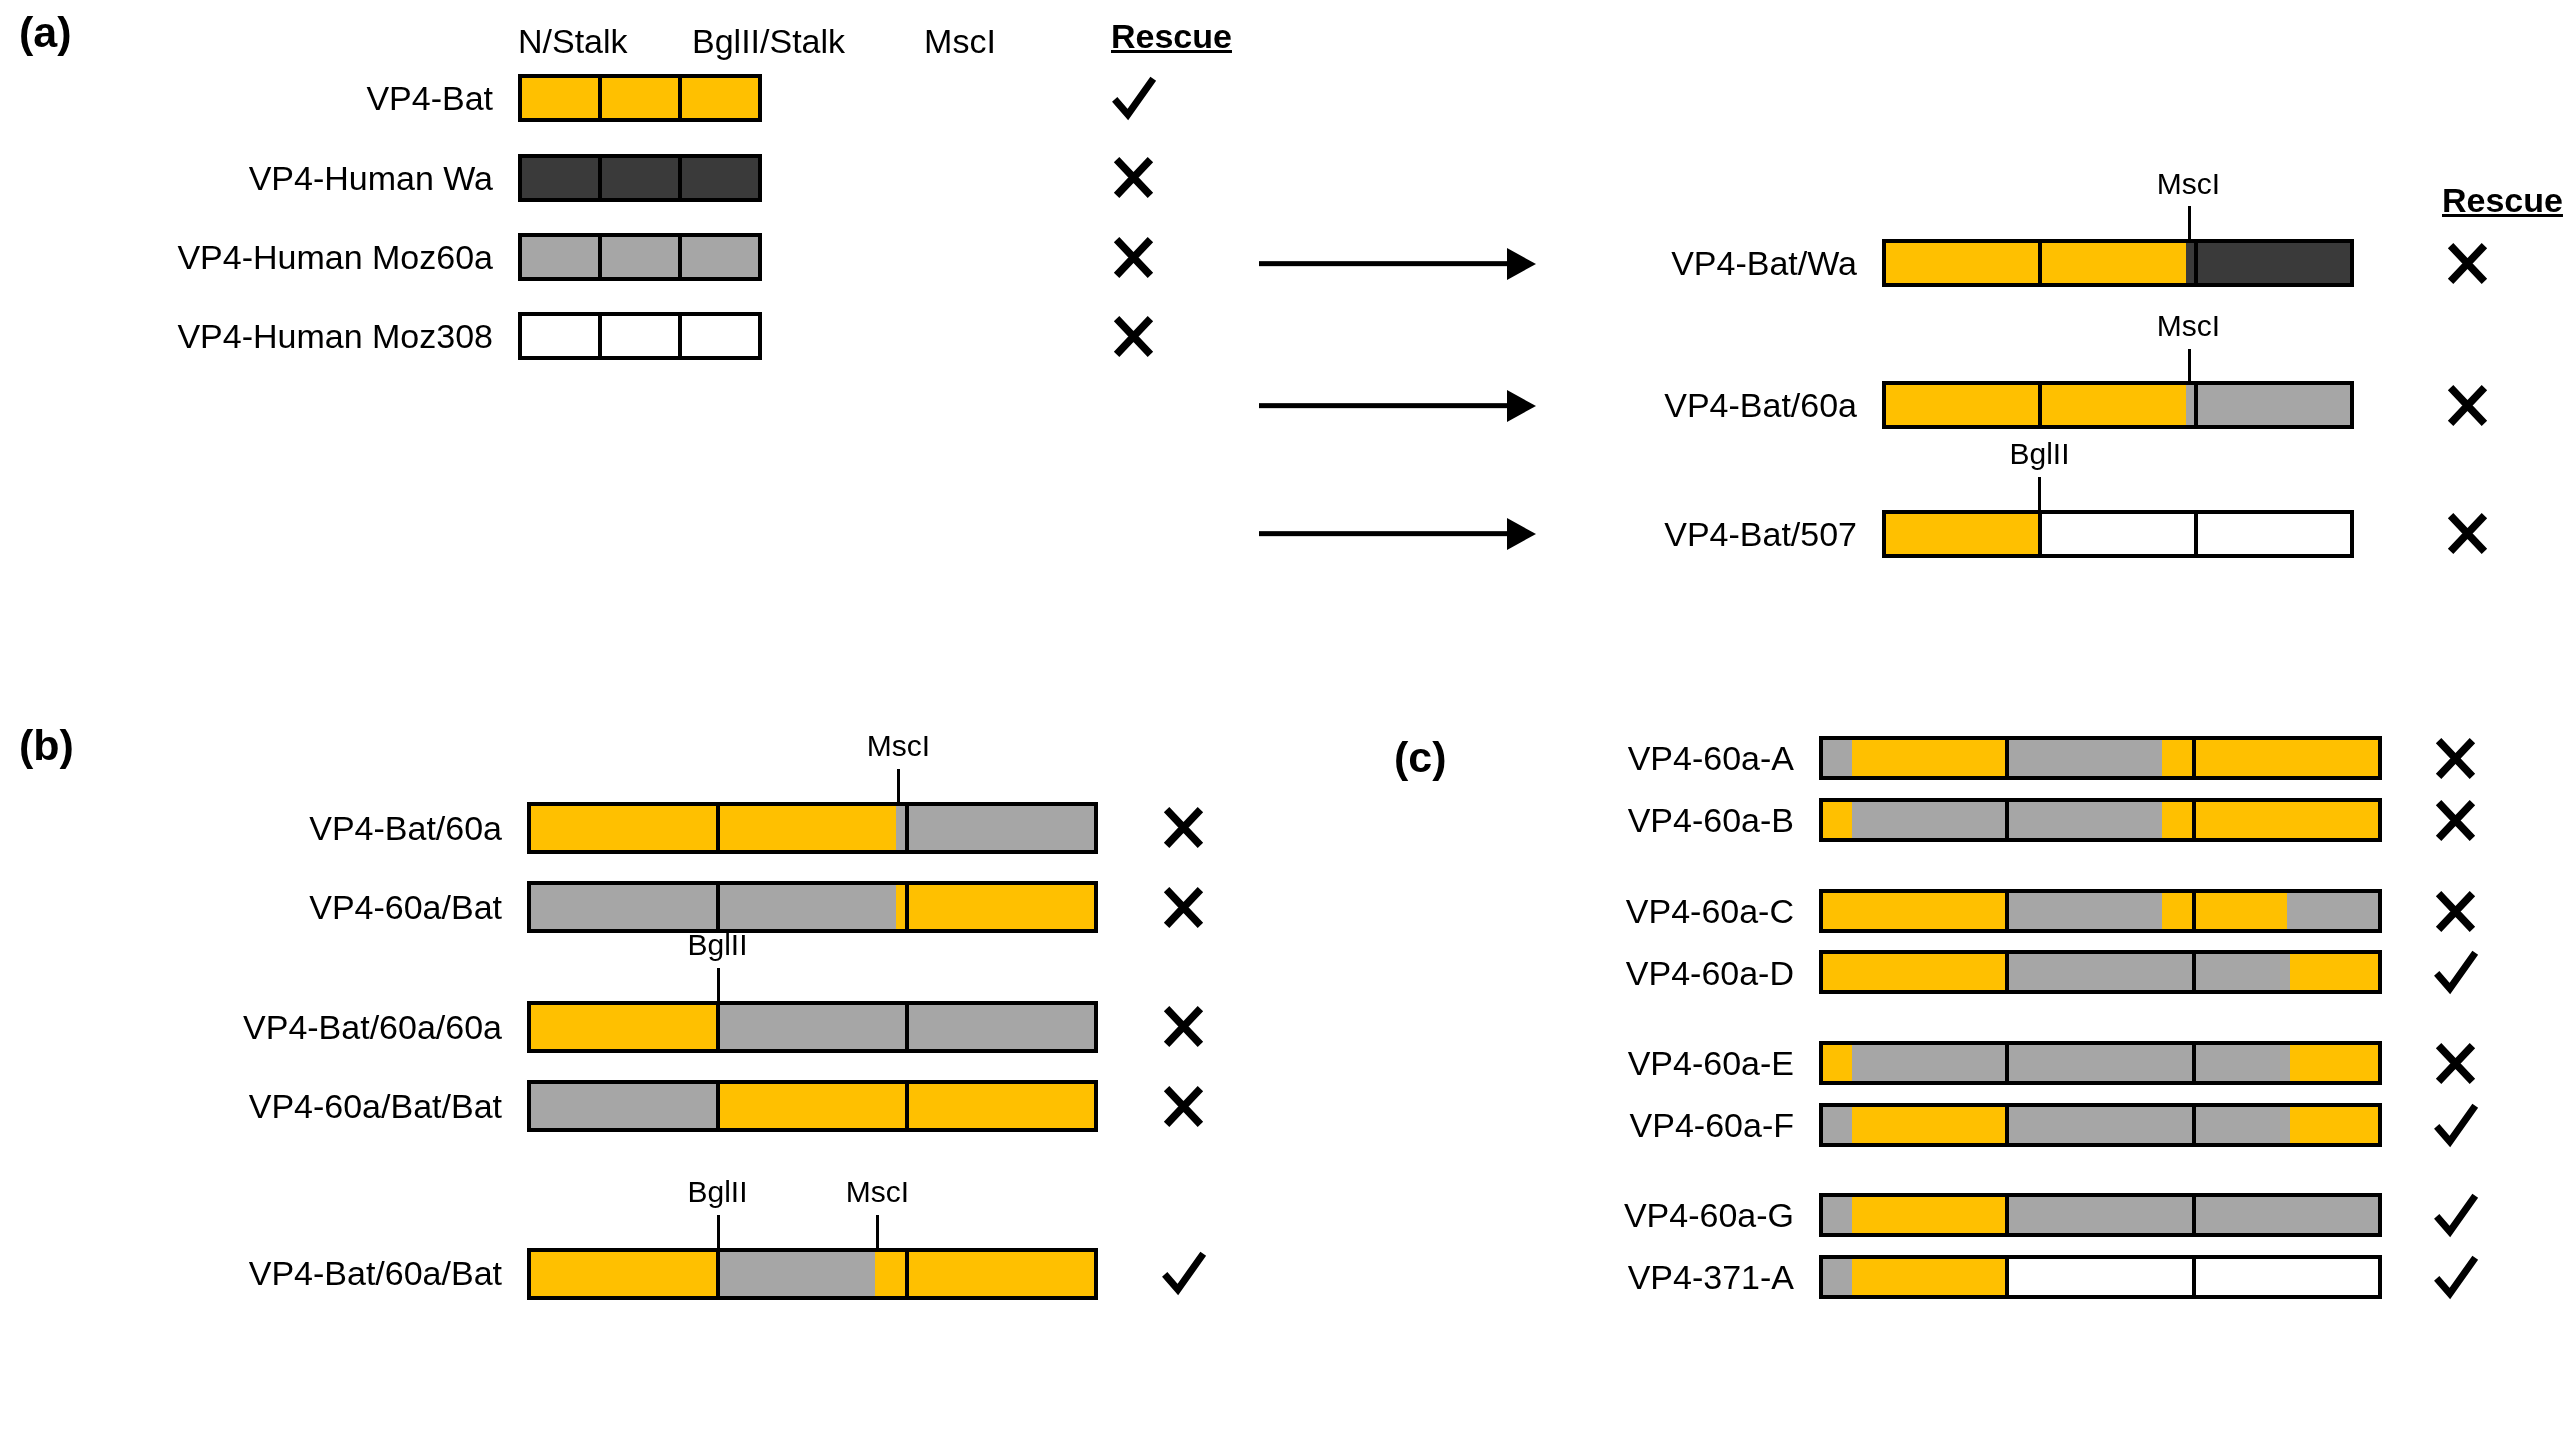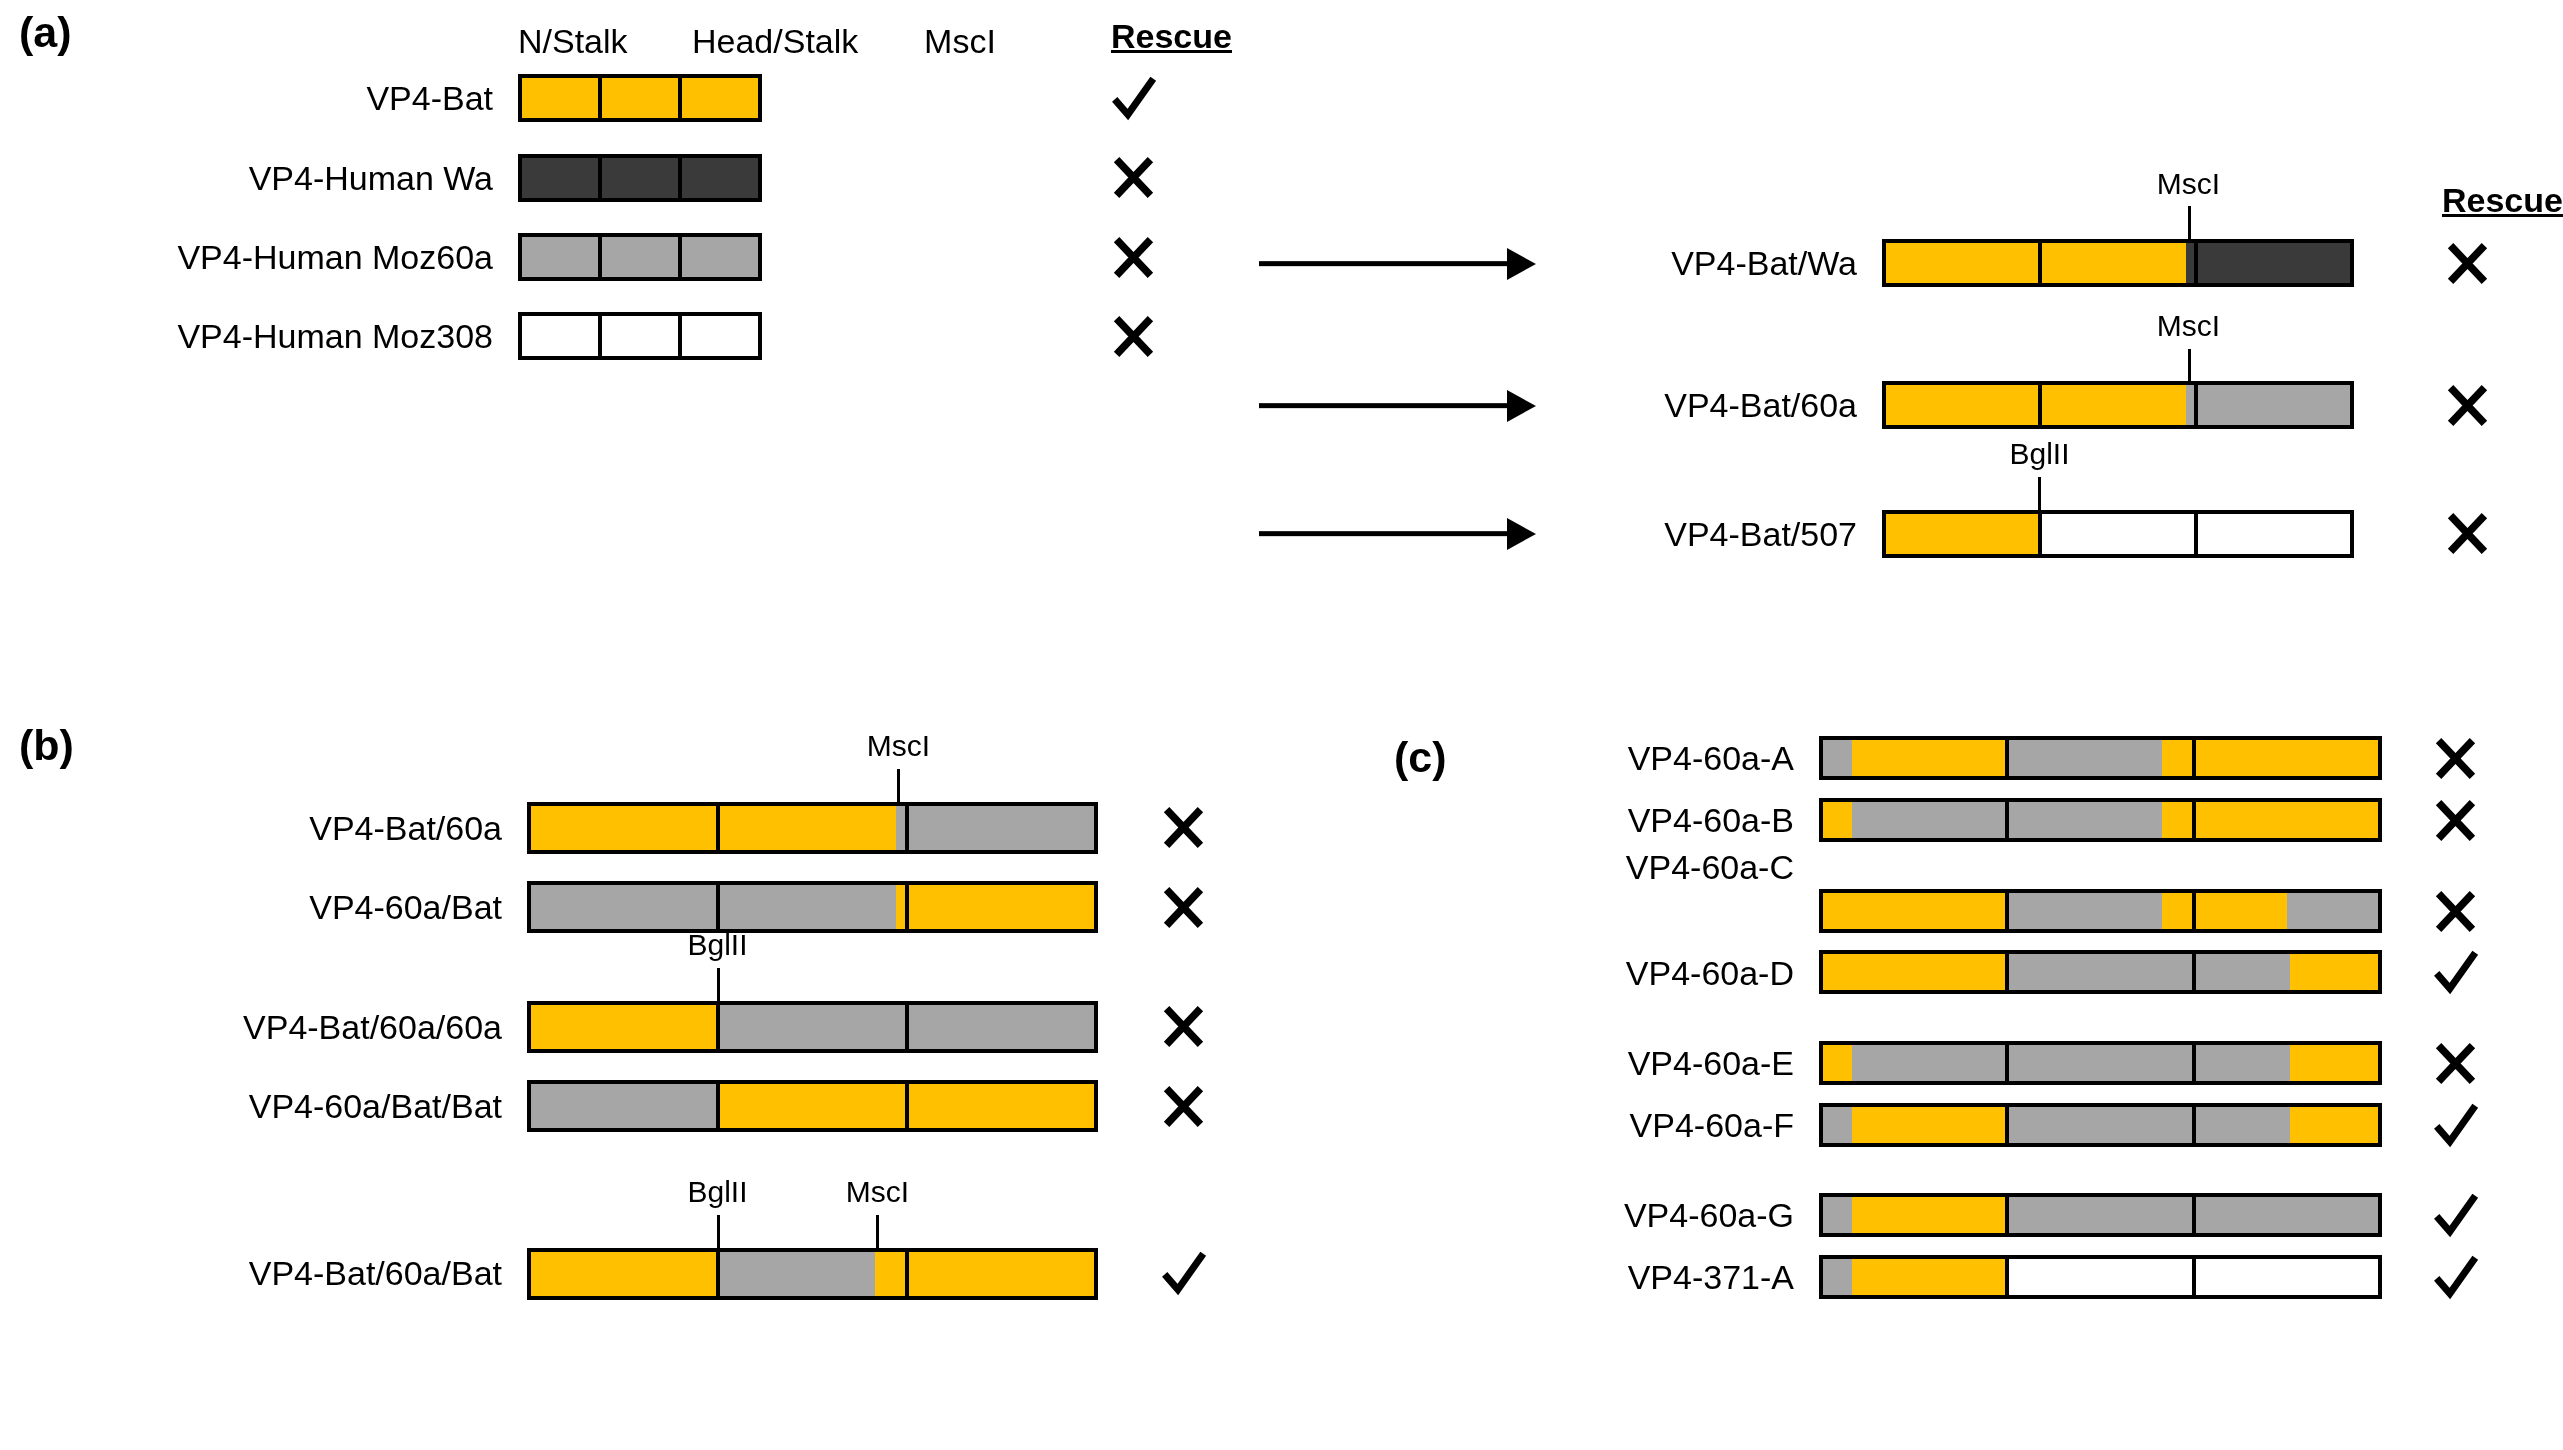--- a/index.html
+++ b/index.html
@@ -22,21 +22,21 @@
   .arrow .shaft{position:absolute;left:0;top:50%;height:5.7px;background:#000;transform:translateY(-50%);}
   .arrow .head{position:absolute;top:50%;transform:translateY(-50%);width:0;height:0;
                border-top:16.4px solid transparent;border-bottom:16.4px solid transparent;border-left:29px solid #000;}
 </style>
 </head>
 <body>
 
 <div class="abs panel-letter" style="left:19px;top:11.3px;">(a)</div>
 
 <div class="abs col-head" style="left:518px;top:24px;width:82px;">N/Stalk</div>
-<div class="abs col-head" style="left:692px;top:24px;width:145px;">Head/Stalk</div>
+<div class="abs col-head" style="left:692px;top:24px;width:145px;">BglII/Stalk</div>
 <div class="abs col-head" style="left:919px;top:24px;width:82px;">MscI</div>
 <div class="abs rescue-head" style="left:1111px;top:19px;">Rescue</div>
 <div class="abs rescue-head" style="left:2442px;top:183px;">Rescue</div>
 
 <div id="panel-a-left">
     <div class="bar abs" style="left: 518px; top: 74px; width: 244px; height: 48px;">
       <div class="seg" style="flex: 1 1 0px;">
         <div class="sub" style="width: 100%; background: rgb(255, 192, 0);"></div>
       </div>
       <div class="seg" style="flex: 1 1 0px;">
@@ -326,21 +326,21 @@
       </div>
       <div class="seg" style="flex: 1 1 0px;">
         <div class="sub" style="width: 84%; background: rgb(166, 166, 166);"></div>
         <div class="sub" style="width: 16%; background: rgb(255, 192, 0);"></div>
       </div>
       <div class="seg" style="flex: 1 1 0px;">
         <div class="sub" style="width: 50%; background: rgb(255, 192, 0);"></div>
         <div class="sub" style="width: 50%; background: rgb(166, 166, 166);"></div>
       </div>
     </div>
-    <div class="abs row-label" style="left: 913px; width: 881px; top: 850px;">VP4-60a-C</div>
+    <div class="abs row-label" style="left: 913px; width: 881px; top: 894px;">VP4-60a-C</div>
     <div class="abs mark" style="left: 2432px; top: 888px;">
       <svg width="47" height="47" viewBox="0 0 100 100">
         <path d="M14 12 L86 88 M86 12 L14 88" fill="none" stroke="#000" stroke-width="16" stroke-linecap="butt"></path>
       </svg>
     </div>
     <div class="bar abs" style="left: 1819px; top: 950px; width: 563px; height: 44px;">
       <div class="seg" style="flex: 1 1 0px;">
         <div class="sub" style="width: 100%; background: rgb(255, 192, 0);"></div>
       </div>
       <div class="seg" style="flex: 1 1 0px;">

